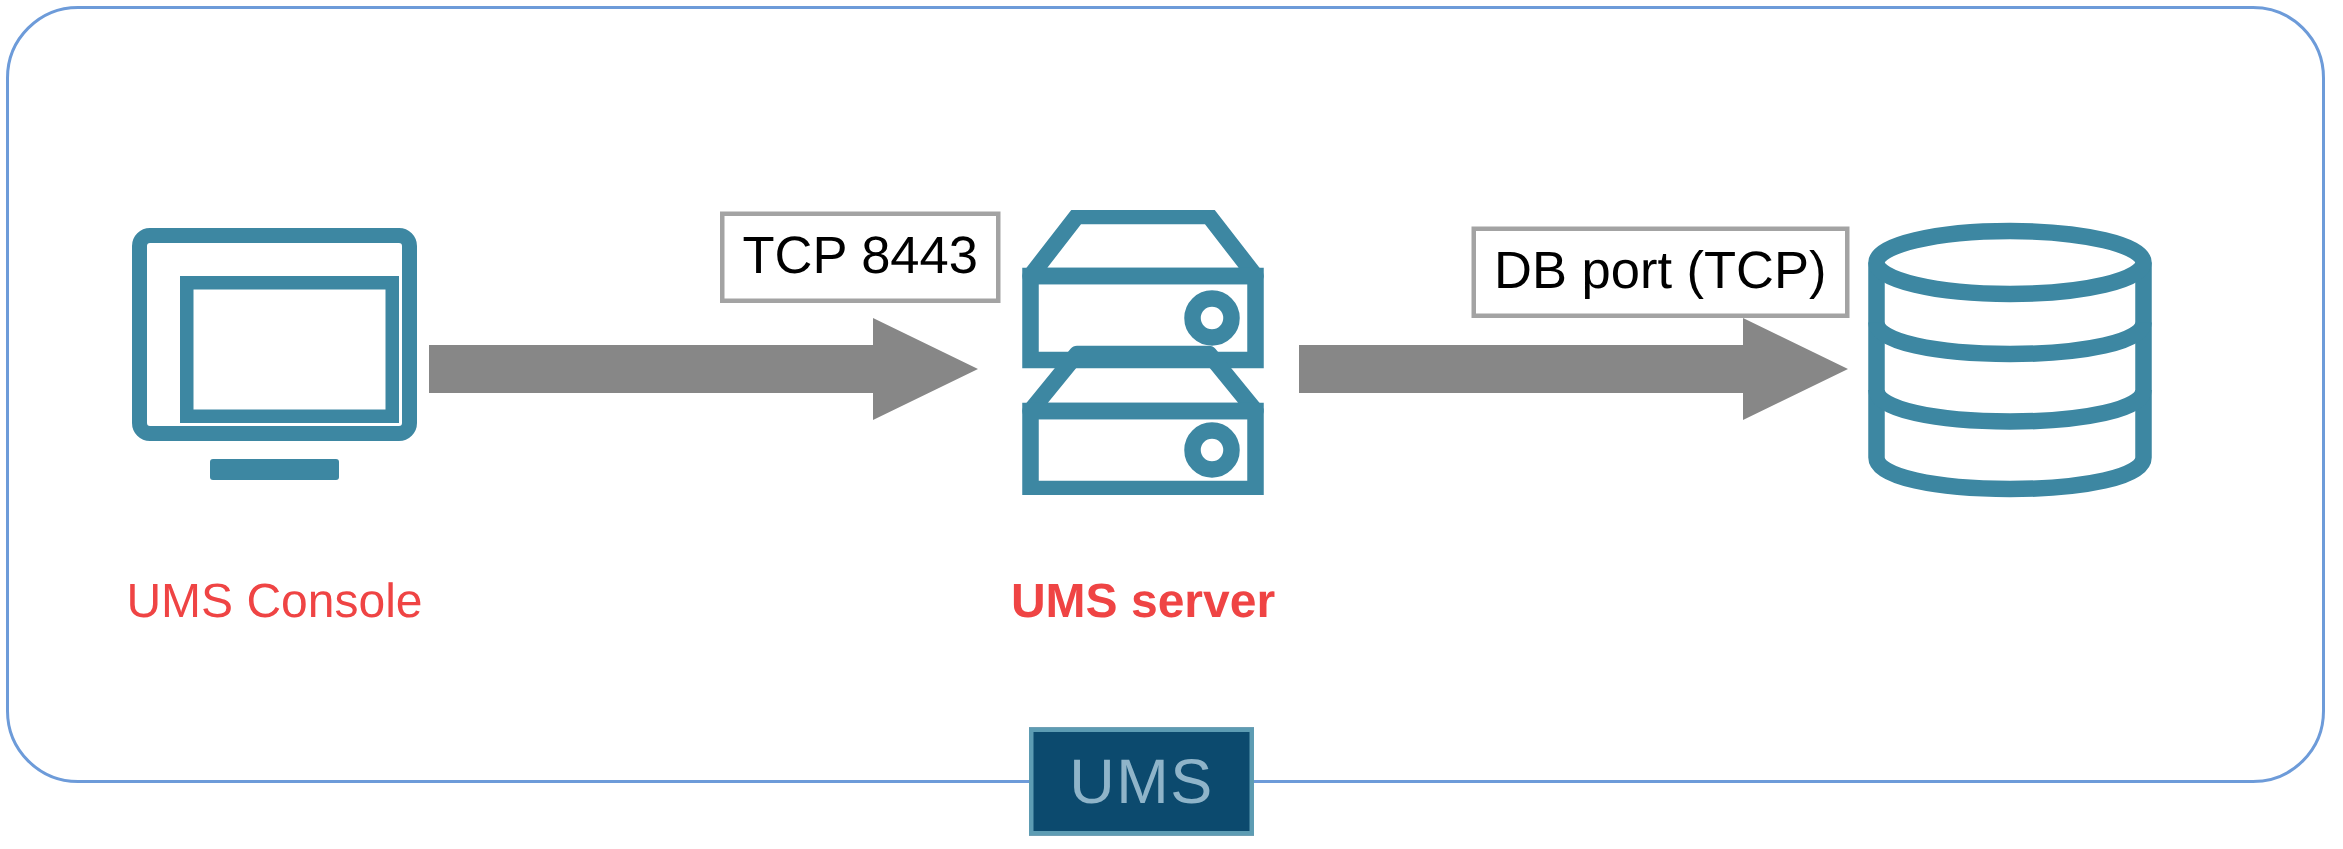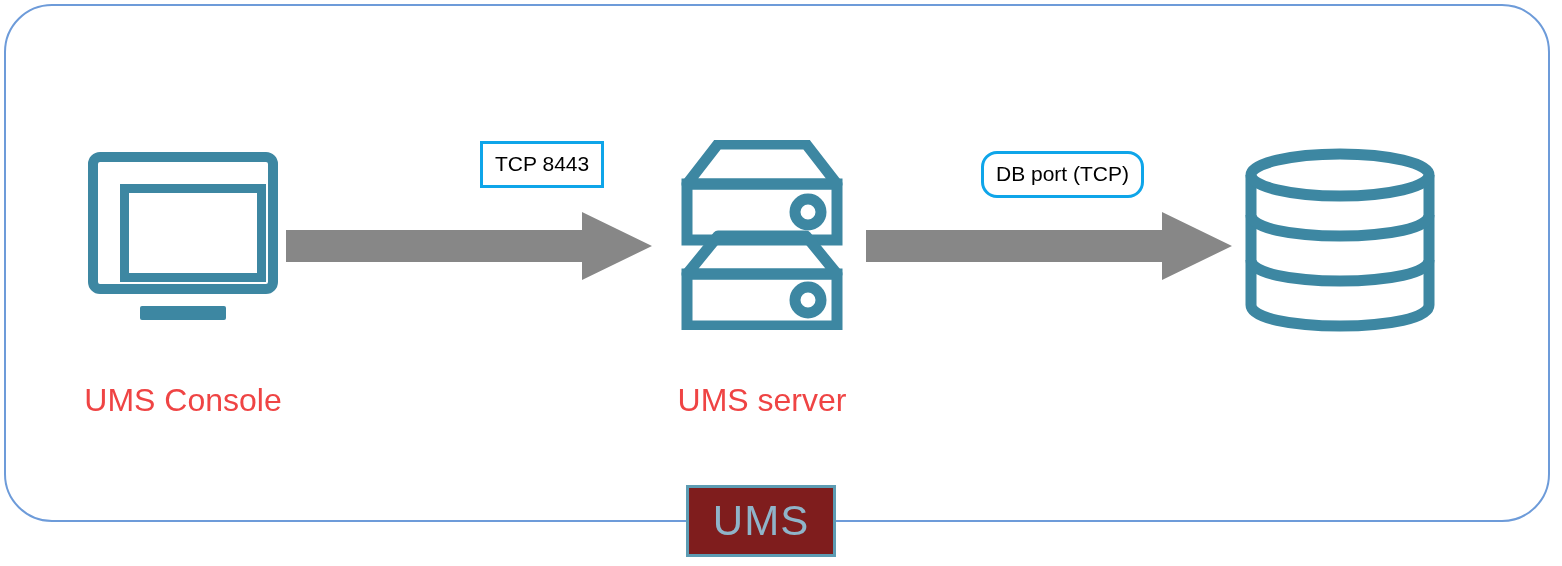--- a/index.html
+++ b/index.html
@@ -99,40 +99,40 @@
   }
 
   
   .arrow {
     position: absolute;
   }
 
   
   .portlabel {
     position: absolute;
-    border: 3px solid #0ea5e9;
+    border: 3px solid #a3a3a3;
     background: #ffffff;
     color: #000000;
-    font-size: 21px;
+    font-size: 35px;
     line-height: 1;
     padding: 9px 12px 11px 12px;
     box-sizing: border-box;
     white-space: nowrap;
     font-family: "Liberation Sans", sans-serif;
   }
 
   
   .ums-badge {
     position: absolute;
     left: 686px;
     top: 485px;
     width: 150px;
     height: 72px;
     border: 3px solid #5d9cb3;
-    background: #7f1d1d;
+    background: #0c4a6e;
     box-sizing: border-box;
     display: flex;
     align-items: center;
     justify-content: center;
   }
   .ums-badge-text {
     font-size: 42px;
     color: #8fb4c9;
     letter-spacing: 1px;
     font-family: "Liberation Sans", sans-serif;
@@ -168,27 +168,27 @@
 
       <circle cx="145" cy="72" r="13" fill="none" stroke="#3d87a2" stroke-width="11"></circle>
 
       <polygon points="24,134 55,96 143,96 174,134" fill="none" stroke="#3d87a2" stroke-width="11" stroke-linejoin="round"></polygon>
 
       <rect x="24" y="134" width="150" height="52" fill="none" stroke="#3d87a2" stroke-width="11"></rect>
 
       <circle cx="145" cy="160" r="13" fill="none" stroke="#3d87a2" stroke-width="11"></circle>
     </svg>
   </div>
-  <div class="node-caption" style="left:612px; top:382px; width:300px;">UMS server</div>
+  <div class="node-caption" style="left:612px; top:382px; width:300px;font-weight:bold;">UMS server</div>
 
   <svg class="arrow" style="left:866px; top:212px;" width="366" height="68" viewBox="0 0 366 68">
     <polygon points="0,18 296,18 296,0 366,34 296,68 296,50 0,50" fill="#878787"></polygon>
   </svg>
 
-  <div class="portlabel" style="left:981px; top:151px;border-radius:16px;">DB port (TCP)</div>
+  <div class="portlabel" style="left:981px; top:151px;">DB port (TCP)</div>
 
   <div class="db-wrap">
     <svg width="190" height="184" viewBox="0 0 190 184">
 
       <path d="M6,27 L6,157 C6,170 46,178 95,178 C144,178 184,170 184,157 L184,27" fill="none" stroke="#3d87a2" stroke-width="11"></path>
 
       <ellipse cx="95" cy="27" rx="89" ry="21" fill="none" stroke="#3d87a2" stroke-width="11"></ellipse>
 
       <path d="M6,67 C6,80 46,88 95,88 C144,88 184,80 184,67" fill="none" stroke="#3d87a2" stroke-width="11"></path>
 

